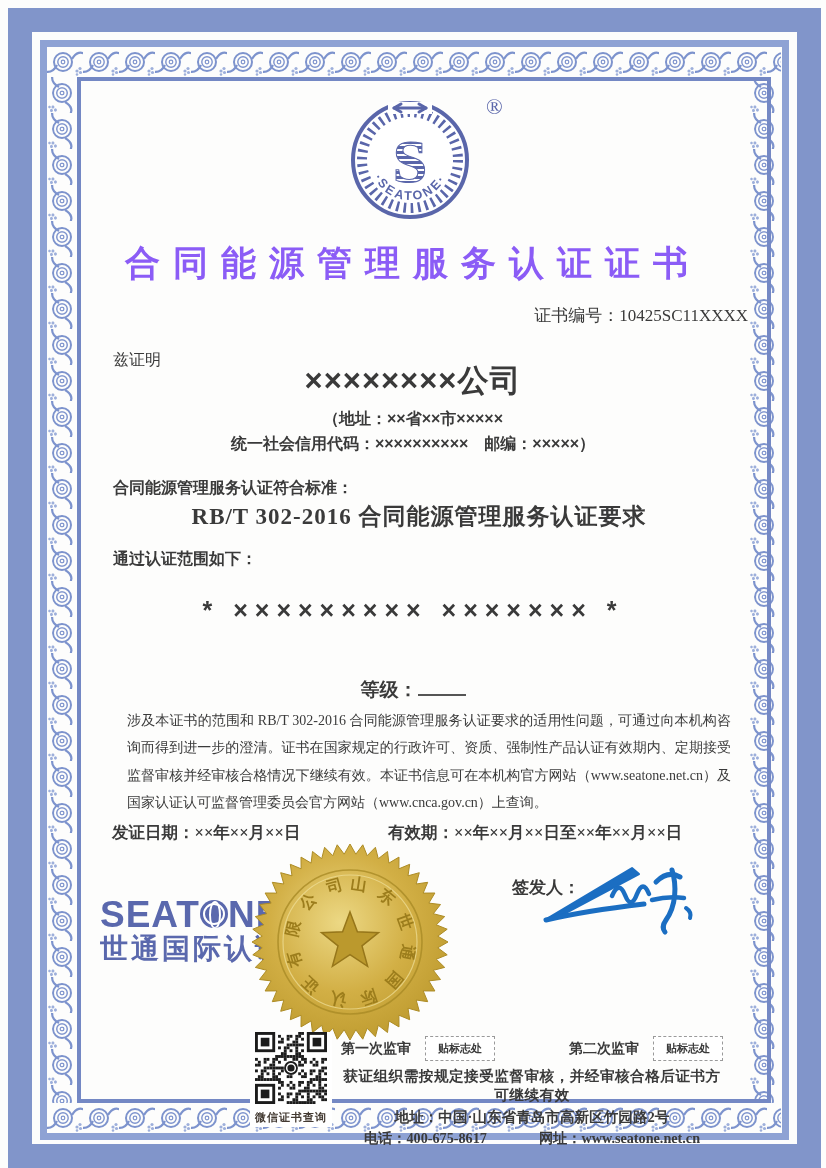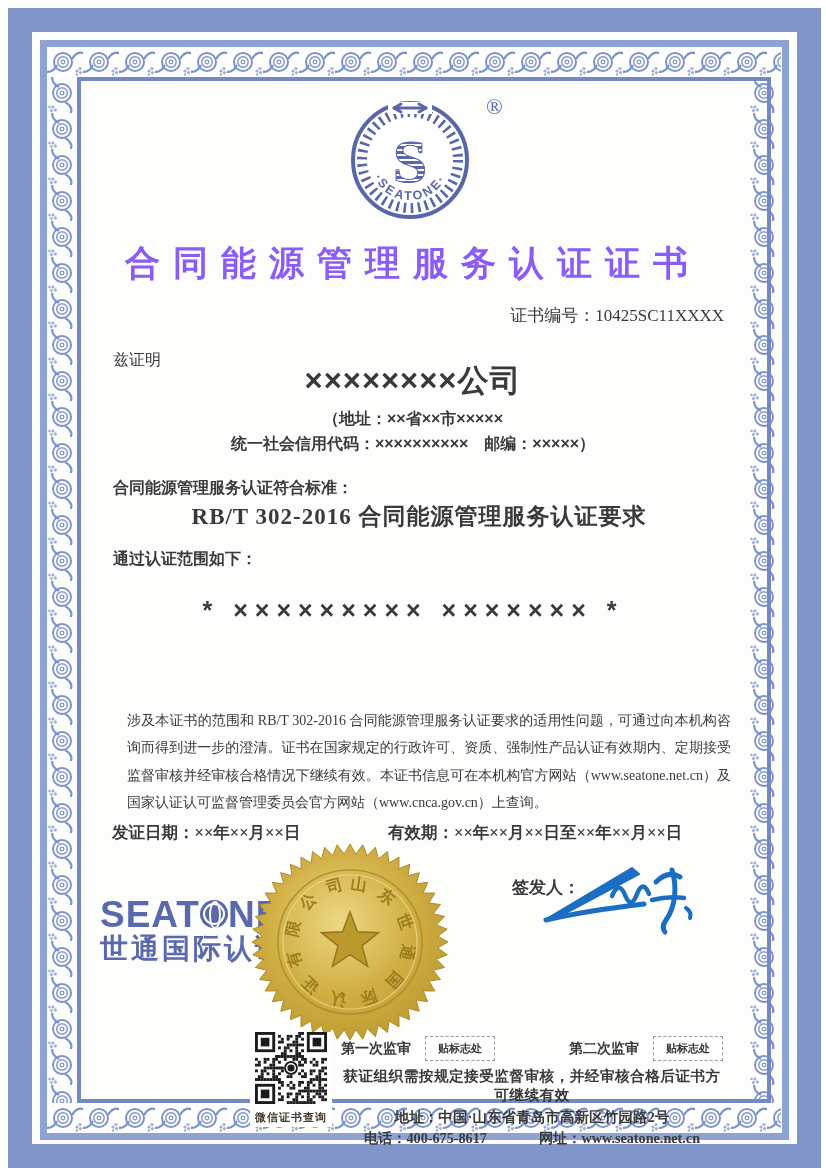--- a/index.html
+++ b/index.html
@@ -7,21 +7,21 @@
         font-family:"Liberation Serif","DejaVu Serif",serif;color:#3a3a3a;overflow:hidden;}
   
   .band-outer{position:absolute;left:8px;top:8px;right:5px;bottom:0;border:24px solid #8195ca;pointer-events:none;}
   .band-mid{position:absolute;left:40px;top:40px;right:37px;bottom:28px;border:7px solid #8ea2d4;pointer-events:none;}
   .band-inner{position:absolute;left:77px;top:77px;right:55px;bottom:65px;border:4px solid #7488c4;pointer-events:none;}
   .strip{position:absolute;pointer-events:none;}
   
   .abs{position:absolute;}
   .ctr{left:0;right:0;text-align:center;}
   .title{top:240px;font-size:35px;font-weight:700;letter-spacing:13px;color:#8b5cf6;}
-  .certno{top:304px;right:102px;font-size:17px;}
+  .certno{top:304px;right:78px;font-size:17px;}
   .certify{left:113px;top:350px;font-size:16px;}
   .company{top:360px;font-size:31px;font-weight:700;font-family:"Liberation Sans","DejaVu Sans",sans-serif;letter-spacing:1px;}
   .addr1{top:409px;font-size:16px;font-weight:700;font-family:"Liberation Sans","DejaVu Sans",sans-serif;}
   .addr2{top:434px;font-size:16px;font-weight:700;font-family:"Liberation Sans","DejaVu Sans",sans-serif;}
   .stdintro{left:113px;top:478px;font-size:16px;font-weight:600;}
   .standard{top:501px;font-size:23px;font-weight:700;letter-spacing:1px;margin-left:12px;}
   .scopeintro{left:113px;top:549px;font-size:16px;font-weight:600;}
   .scope{top:596px;font-size:25px;font-weight:600;font-family:"Liberation Sans","DejaVu Sans",sans-serif;letter-spacing:7px;}
   .grade{top:677px;font-size:19px;font-weight:700;}
   .grade .line{display:inline-block;width:48px;border-bottom:2px solid #555;height:14px;}
@@ -127,20 +127,23 @@
   </div>
 
   <div class="abs certify z2">兹证明</div>
   <div class="abs ctr addr1 z2">（地址：××省××市×××××</div>
   <div class="abs ctr company z2">××××××××公司</div>
   <div class="abs stdintro z2">合同能源管理服务认证符合标准：</div>
   <div class="abs ctr addr2 z2">统一社会信用代码：××××××××××　邮编：×××××）</div>
   <div class="abs ctr standard z2">RB/T 302-2016 合同能源管理服务认证要求</div>
   <div class="abs scopeintro z2">通过认证范围如下：</div>
   <div class="abs ctr scope z2">* ××××××××× ××××××× *</div>
+  <div class="abs ctr grade z2">
+    <span>等级：</span><span class="line"></span>
+  </div>
   <div class="abs legal z2">涉及本证书的范围和 RB/T 302-2016 合同能源管理服务认证要求的适用性问题，可通过向本机构咨询而得到进一步的澄清。证书在国家规定的行政许可、资质、强制性产品认证有效期内、定期接受监督审核并经审核合格情况下继续有效。本证书信息可在本机构官方网站（www.seatone.net.cn）及国家认证认可监督管理委员会官方网站（www.cnca.gov.cn）上查询。</div>
 
   <div class="abs dates z2">
     <span><span>发证日期：</span><span>××年××月××日</span></span>
     <span class="valid"><span>有效期：</span><span>××年××月××日至××年××月××日</span></span>
   </div>
 
   <div class="abs signer z2">签发人：</div>
   <svg class="abs sig-svg z2" width="180" height="90" viewBox="0 0 180 90">
     <g stroke="#1b6ec2" fill="none" stroke-linecap="round" stroke-linejoin="round">

